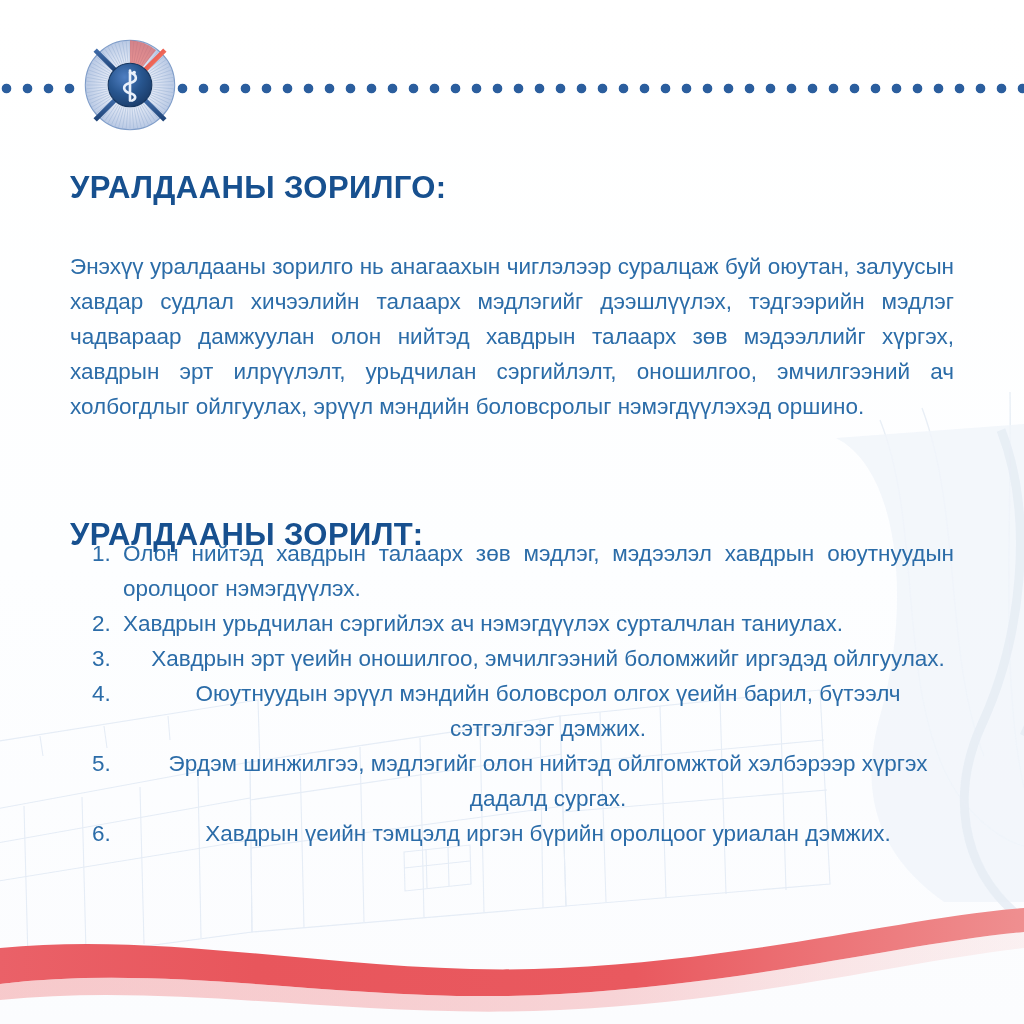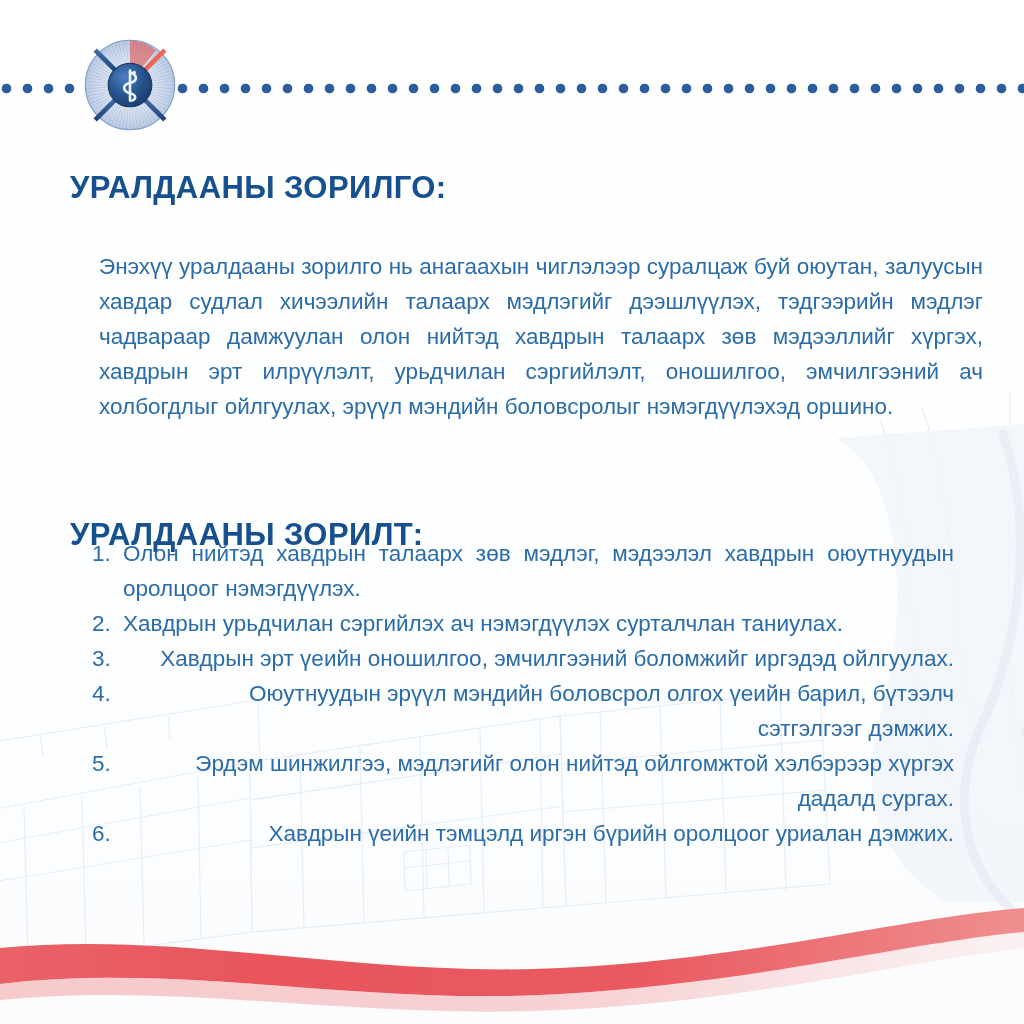--- a/index.html
+++ b/index.html
@@ -84,21 +84,20 @@
   .body-paragraph {
     position: absolute;
     left: 70px;
     top: 226px;
     width: 884px;
     font-size: 22.5px;
     line-height: 35px;
     color: #2b6ca8;
     text-align: justify;
     text-justify: inter-word;
-    margin-left: 29px;
   }
 
   .task-list {
     position: absolute;
     left: 92px;
     top: 536px;
     width: 862px;
     margin: 0;
     padding: 0;
     list-style: none;
@@ -116,21 +115,21 @@
     flex: 0 0 auto;
     width: 31px;
     text-align: left;
     color: #2b6ca8;
   }
   .task-text {
     flex: 1 1 auto;
     text-align: justify;
     text-justify: inter-word;
   }
-  .task-item.nojustify .task-text { text-align: right; margin-left: 19px; }
+  .task-item.nojustify .task-text { text-align: center; margin-left: 19px; }
 
   
   .wave {
     position: absolute;
     left: 0;
     bottom: 0;
     width: 1024px;
     height: 120px;
     pointer-events: none;
   }

